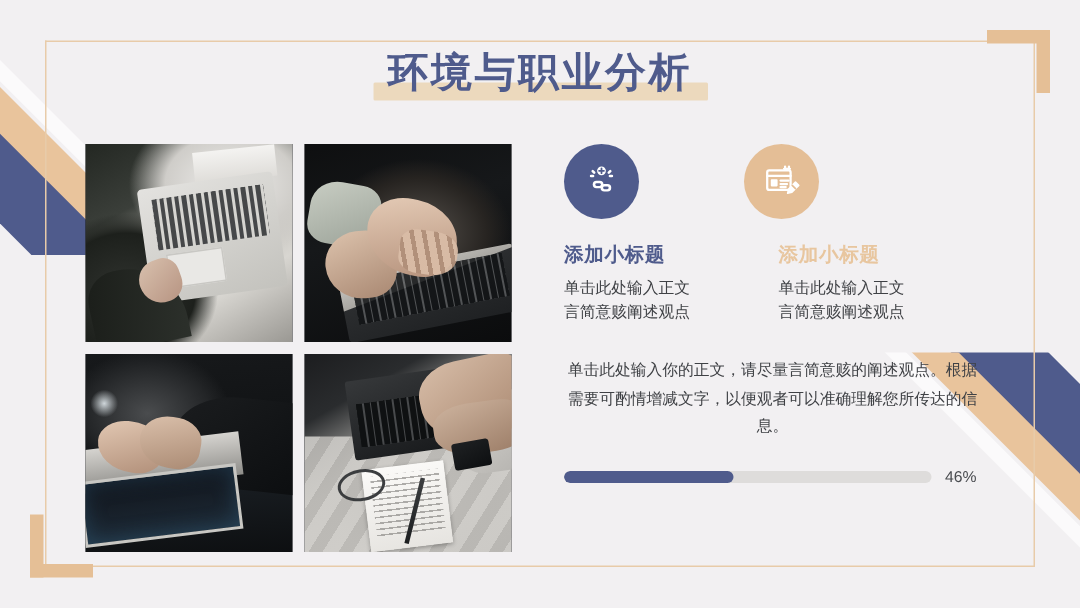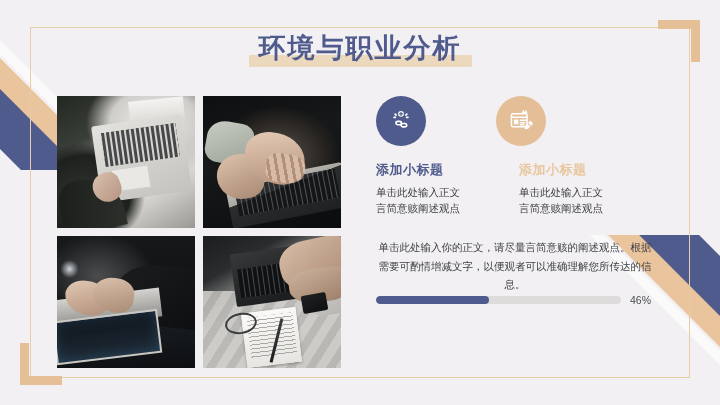--- a/index.html
+++ b/index.html
@@ -163,21 +163,21 @@
   .head-row{display:flex;gap:0;margin-top:16px;}
   .col{width:143px;}
   .sub{font-size:13px;font-weight:bold;letter-spacing:.5px;line-height:1.3;}
   .sub-blue{color:#4f5b8c;}
   .sub-tan{color:#e8c69f;}
   .body{font-size:10.5px;color:#3f4145;line-height:1.55;margin-top:5px;}
   .body div{white-space:nowrap;}
 
   .para{margin-top:22px;font-size:10.5px;color:#3f4145;line-height:1.75;width:278px;text-align:center;}
 
-  .bars{}
+  .bars{margin-top:18px;}
   .bar-row{display:flex;align-items:center;gap:9px;margin-bottom:8px;}
   .track{flex:1;height:8px;border-radius:4px;background:#dedcdb;overflow:hidden;}
   .fill{height:100%;border-radius:4px;}
   .fill-blue{background:#4f5b8c;}
   .fill-tan{background:#e9c49c;}
   .pct{font-size:10.5px;color:#4a4c50;width:32px;text-align:left;}
 </style>
 </head>
 <body>
 

